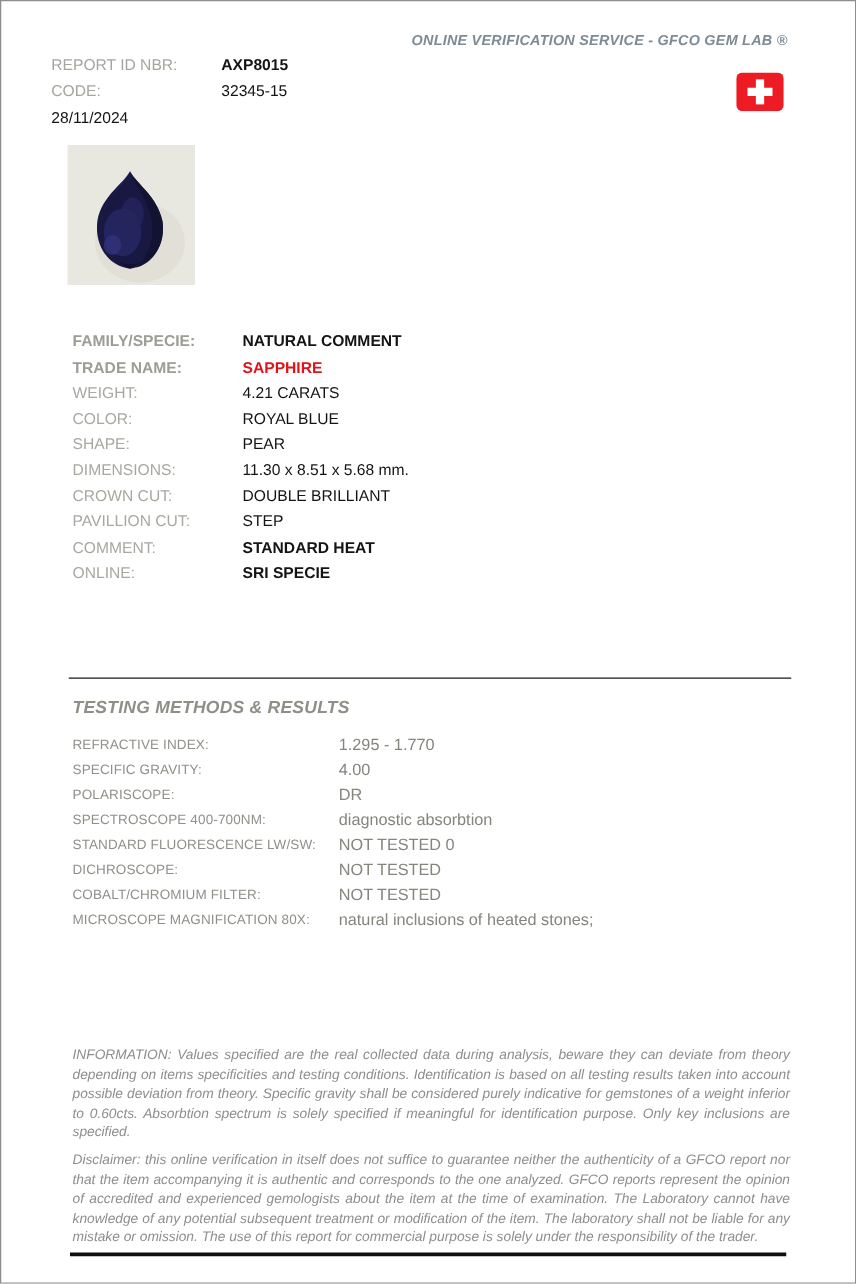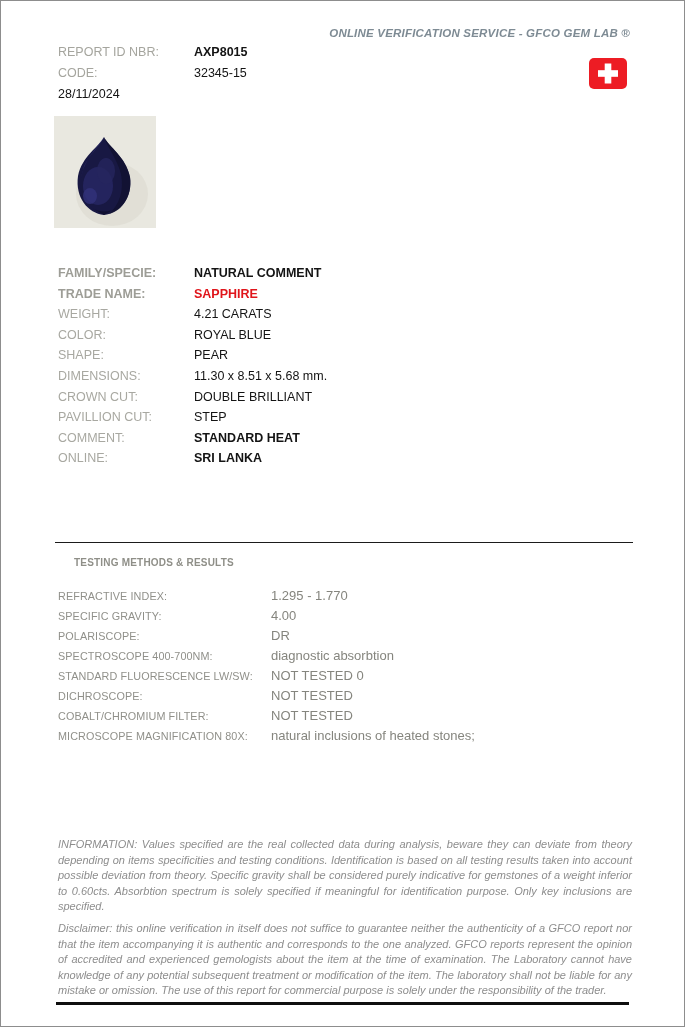--- a/index.html
+++ b/index.html
@@ -6,40 +6,40 @@
   .page {
     position:relative; width:685px; height:1027px; box-sizing:border-box;
     background:#ffffff; border:1px solid #8d8d8d; overflow:hidden;
     font-family:"Liberation Sans", sans-serif;
   }
   .brand {
     position:absolute; top:26px; right:54px;
     font-size:11.5px; font-weight:bold; font-style:italic;
     color:#7e8b94; letter-spacing:0.2px; white-space:nowrap;
   }
-  .hdr { position:absolute; top:41px; left:57px; }
+  .hdr { position:absolute; top:41px; left:40px; }
   .hrow { display:flex; height:21px; line-height:21px; font-size:12.5px; }
   .hlbl { width:136px; color:#a5a59e; }
   .hval { color:#141414; }
   .b { font-weight:bold; }
   .flag-wrap { position:absolute; left:588px; top:57px; width:38px; height:31px; }
   .photo {
     position:absolute; left:53px; top:115px; width:102px; height:112px;
     background:#e9e8e0;
   }
   .details { position:absolute; left:57px; top:262px; }
   .drow { display:flex; height:20.6px; line-height:20.6px; font-size:12.5px; }
   .dlbl { width:136px; color:#a8a8a1; }
   .dlbl.b { color:#9d9d96; }
   .dval { color:#141414; }
   .red { color:#e0151b; font-weight:bold; }
   .divider { position:absolute; left:54px; top:541px; width:578px; height:1px; background:#1b1b1b; }
   .theading {
-    position:absolute; left:73px; top:556px;
-    font-size:10px; font-weight:bold; color:#8f8f88;
+    position:absolute; left:57px; top:556px;
+    font-size:14px; font-weight:bold; font-style:italic; color:#8f8f88;
     letter-spacing:0.2px;
   }
   .tests { position:absolute; left:57px; top:585px; }
   .trow { display:flex; height:20px; line-height:20px; }
   .tlbl { width:213px; font-size:10.8px; color:#90908a; letter-spacing:0.1px; }
   .tval { font-size:13px; color:#85857e; }
   .para {
     position:absolute; left:57px; width:574px;
     font-size:11px; font-style:italic; color:#8d8d8d;
     line-height:15.5px; text-align:justify;
@@ -122,21 +122,21 @@
     <div class="drow">
       <span class="dlbl">PAVILLION CUT:</span>
       <span class="dval">STEP</span>
     </div>
     <div class="drow">
       <span class="dlbl">COMMENT:</span>
       <span class="dval b">STANDARD HEAT</span>
     </div>
     <div class="drow">
       <span class="dlbl">ONLINE:</span>
-      <span class="dval b">SRI LANKA</span>
+      <span class="dval b">SRI SPECIE</span>
     </div>
   </div>
 
   <div class="divider"></div>
 
   <div class="theading">TESTING METHODS &amp; RESULTS</div>
 
   <div class="tests">
     <div class="trow">
       <span class="tlbl">REFRACTIVE INDEX:</span>

